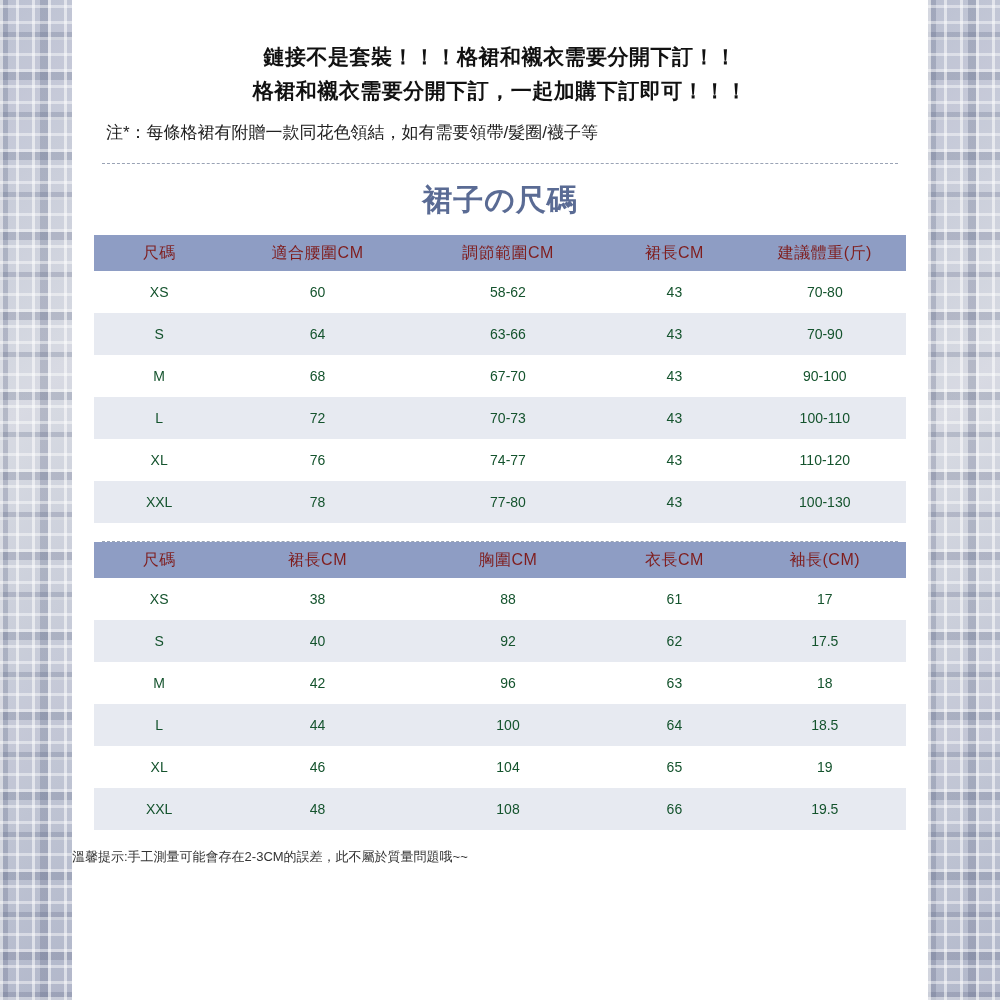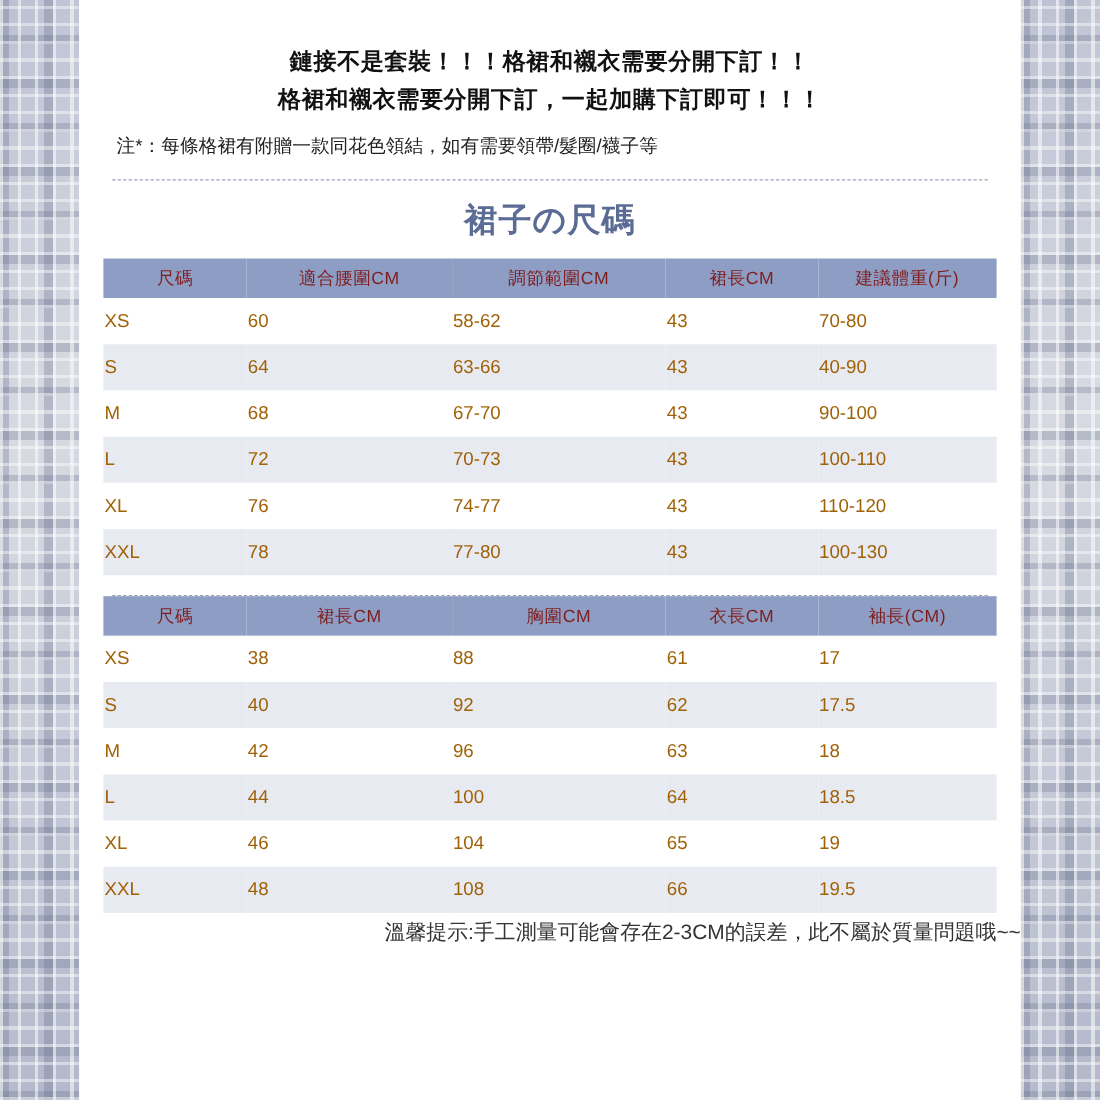--- a/index.html
+++ b/index.html
@@ -86,38 +86,38 @@
   thead th {
     background: #8e9dc4;
     color: #7f1d1d;
     font-size: 16px;
     font-weight: normal;
     height: 34px;
     text-align: center;
     letter-spacing: 0.5px;
   }
   tbody td {
-    text-align: left;
-    font-size: 17px;
-    color: #a16207;
+    text-align: center;
+    font-size: 14px;
+    color: #14532d;
     height: 40px;
   }
   tbody tr.odd td { background: #ffffff; }
   tbody tr.even td { background: #e7eaf1; }
   .col-size { width: 16%; }
   .col-b { width: 23%; }
   .col-c { width: 24%; }
   .col-d { width: 17%; }
   .col-e { width: 20%; }
 
   .footer-note {
-    text-align: right;
-    font-size: 19px;
+    text-align: left;
+    font-size: 13px;
     color: #333333;
-    margin-top: 5px;
+    margin-top: 18px;
   }
   .divider2 {
     margin: 18px 30px 0 30px;
     border-top: 1px dashed #9aa3b5;
     height: 0;
   }
 </style>
 </head>
 <body>
 
@@ -157,21 +157,21 @@
           <td>60</td>
           <td>58-62</td>
           <td>43</td>
           <td>70-80</td>
         </tr>
         <tr class="even">
           <td>S</td>
           <td>64</td>
           <td>63-66</td>
           <td>43</td>
-          <td>40-90</td>
+          <td>70-90</td>
         </tr>
         <tr class="odd">
           <td>M</td>
           <td>68</td>
           <td>67-70</td>
           <td>43</td>
           <td>90-100</td>
         </tr>
         <tr class="even">
           <td>L</td>

